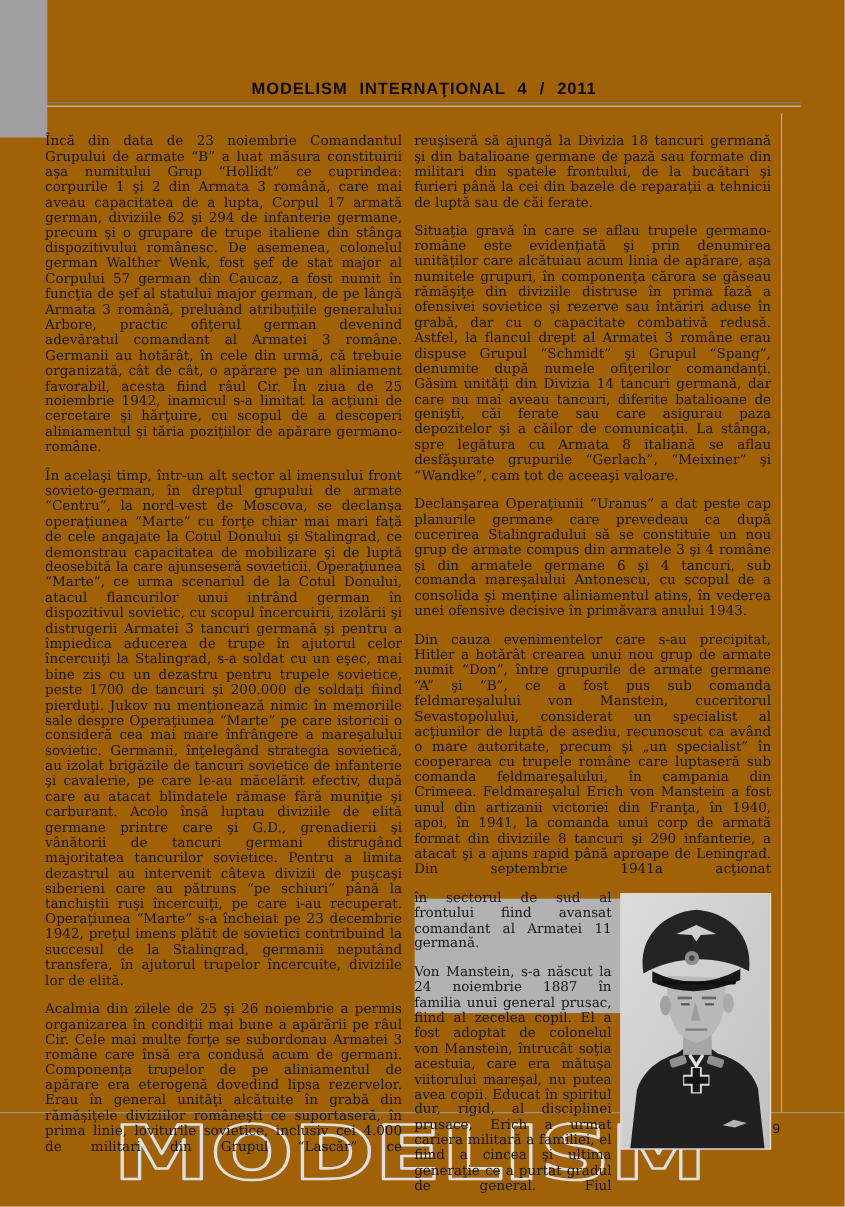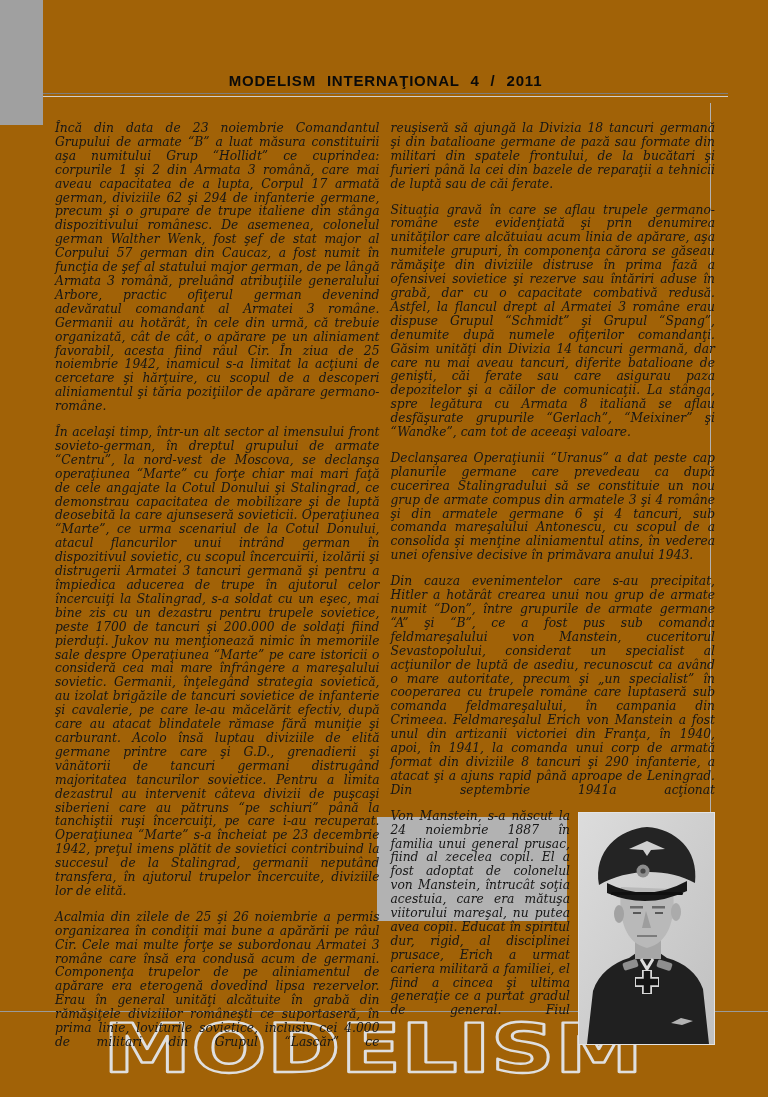--- a/index.html
+++ b/index.html
@@ -17,22 +17,22 @@
   }
   .header-title {
     font-family:"Liberation Sans", sans-serif; font-weight:bold;
     font-size:15px; letter-spacing:0.8px; word-spacing:6px; color:#0a0a0a;
   }
   .header-rule {
     margin-top:4px; height:2px;
     border-top:1px solid #7e7e7e; border-bottom:1px solid #cfcfcf;
   }
   .columns {
-    position:absolute; left:55px; top:122px; width:660px;
-    display:flex; gap:11px; z-index:2;font-style:italic;
+    position:absolute; left:41px; top:122px; width:660px;
+    display:flex; gap:11px; z-index:2;
   }
   .col { flex:1; }
   .col p {
     margin:0 0 12px 0; text-align:justify;
     font-size:12.3px; line-height:13.9px; color:#161616;
   }
   .justify-last { text-align-last: justify; }
   .continuation { margin-top:0; }
   .wrap p:last-child { margin-bottom:0; }
   .photo {
@@ -128,20 +128,21 @@
             <rect x="44" y="148" width="15" height="8" rx="2" fill="#8f8f8f" transform="rotate(-18 51 152)"></rect>
             <rect x="78" y="148" width="15" height="8" rx="2" fill="#8f8f8f" transform="rotate(18 85 152)"></rect>
 
             <path d="M62,146 L68,156 L74,146" stroke="#dedede" stroke-width="3" fill="none"></path>
             <path d="M68,157 V181 M56,169 H80" stroke="#d8d8d8" stroke-width="10"></path>
             <path d="M68,158 V180 M57,169 H79" stroke="#141414" stroke-width="6.5"></path>
 
             <path d="M92,210 L102,205 L114,208 L103,212 Z" fill="#b3b3b3"></path>
           </svg>
         </figure>
+        <p class="continuation">în sectorul de sud al frontului fiind avansat comandant al Armatei 11 germană.</p>
         <p class="justify-last">Von Manstein, s-a născut la 24 noiembrie 1887 în familia unui general prusac, fiind al zecelea copil. El a fost adoptat de colonelul von Manstein, întrucât soţia acestuia, care era mătuşa viitorului mareşal, nu putea avea copii. Educat în spiritul dur, rigid, al disciplinei prusace, Erich a urmat cariera militară a familiei, el fiind a cincea şi ultima generaţie ce a purtat gradul de general. Fiul</p>
       </div>
     </section>
   </div>
 
   <div class="bottom-rule"></div>
 
   <div class="watermark">
     <svg width="560" height="64" viewBox="0 0 560 64">
       <text x="0" y="52" textLength="540" lengthAdjust="spacingAndGlyphs" font-family="DejaVu Sans, sans-serif" font-weight="bold" font-size="68" fill="none" stroke="#dfdfdf" stroke-width="2.3" stroke-linejoin="round">MODELISM</text>

